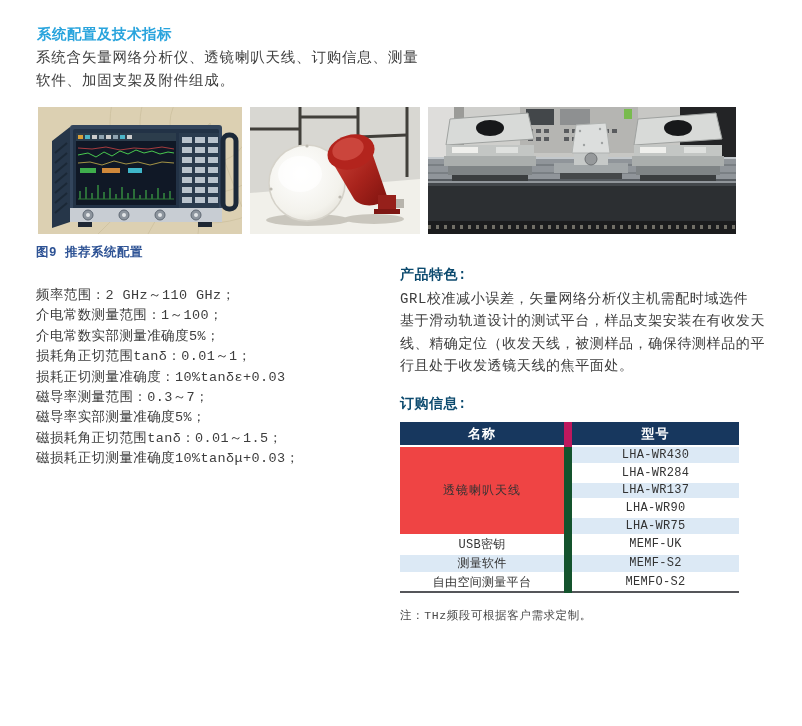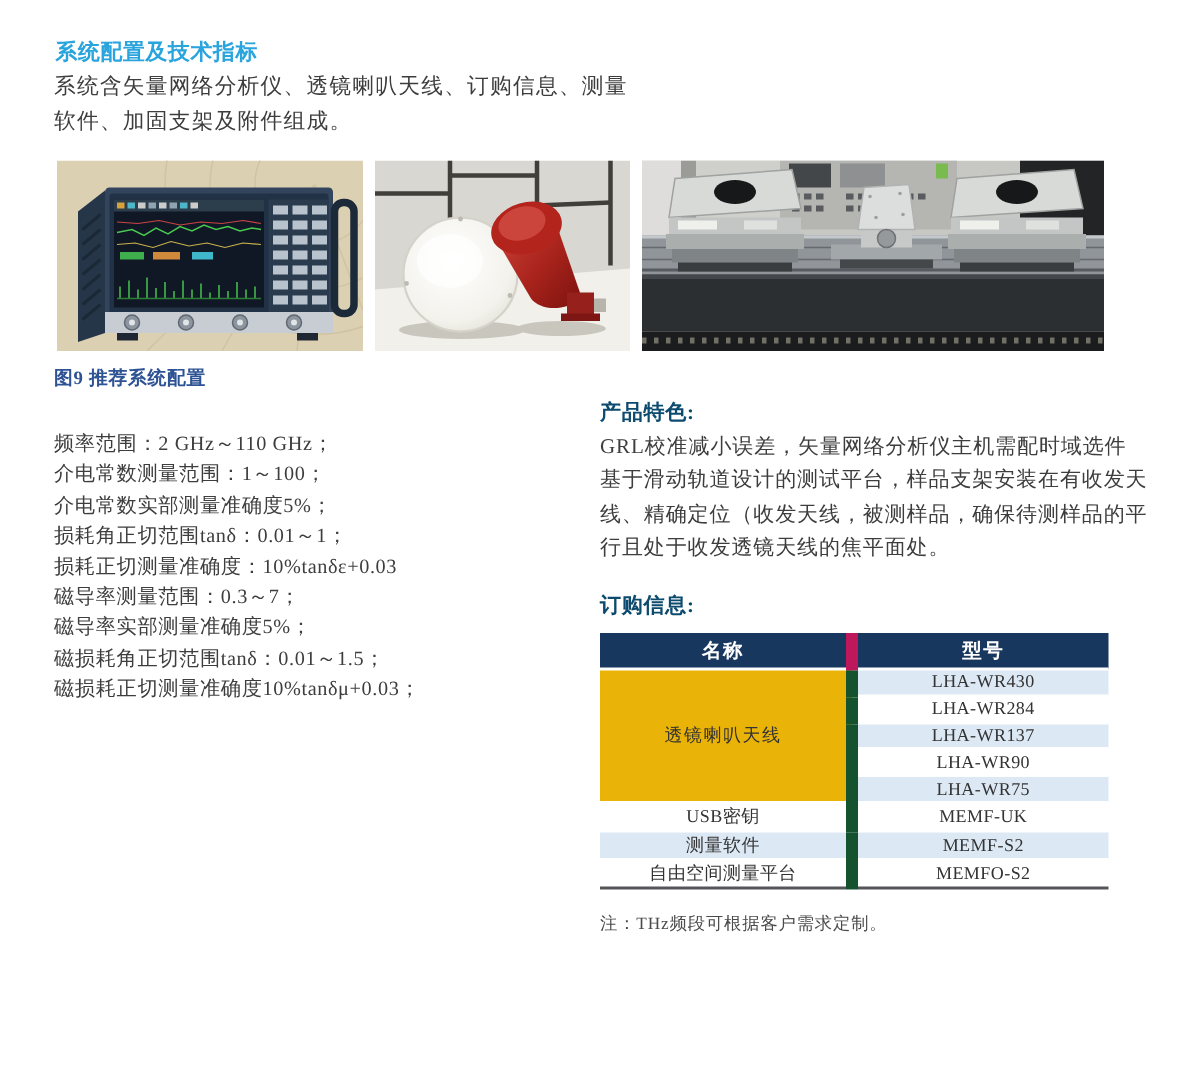--- a/index.html
+++ b/index.html
@@ -1,18 +1,18 @@
 <!DOCTYPE html>
 <html><head>
 <meta charset="utf-8">
 <style>
   html,body { margin:0; padding:0; background:#ffffff; }
   .page {
     position:relative; width:802px; height:726px; background:#ffffff;
-    font-family:Liberation Serif, serif; overflow:hidden; color:#3d3d3d;
+    font-family:Liberation Mono, monospace; overflow:hidden; color:#3d3d3d;
   }
   .sec-title {
     position:absolute; left:37px; top:25px;
     font-size:14.5px; font-weight:bold; color:#29a4dd; letter-spacing:0.5px;
   }
   .intro { position:absolute; left:36px; top:47px; font-size:14.5px; line-height:22.5px; letter-spacing:0.8px; color:#3d3d3d; }
   .fig { position:absolute; top:107px; }
   .fig svg { display:block; }
   .fig-caption {
     position:absolute; left:36px; top:244px;
@@ -35,21 +35,21 @@
     height:23px; padding:0; text-align:center; letter-spacing:1px;
   }
   table.order th.model-col { border-left:8px solid #be185d; }
   table.order td {
     text-align:center; height:15.8px; padding:0;
     border-top:2px solid #ffffff; vertical-align:middle; letter-spacing:0.3px;
   }
   table.order td.model-col { border-left:8px solid #14532d; }
   table.order td.blue { background:#dce9f5; }
   table.order td.white { background:#ffffff; }
-  table.order td.merged { background:#eab308; letter-spacing:1px; }
+  table.order td.merged { background:#ef4444; letter-spacing:1px; }
   table.order tr.last td { border-bottom:2px solid #55565a; }
   .note { position:absolute; left:400px; top:608px; font-size:11.5px; color:#4a4a4a; letter-spacing:0.6px; }
 </style>
 </head>
 <body>
 
 <div class="page">
 
   <div class="sec-title">系统配置及技术指标</div>
 

